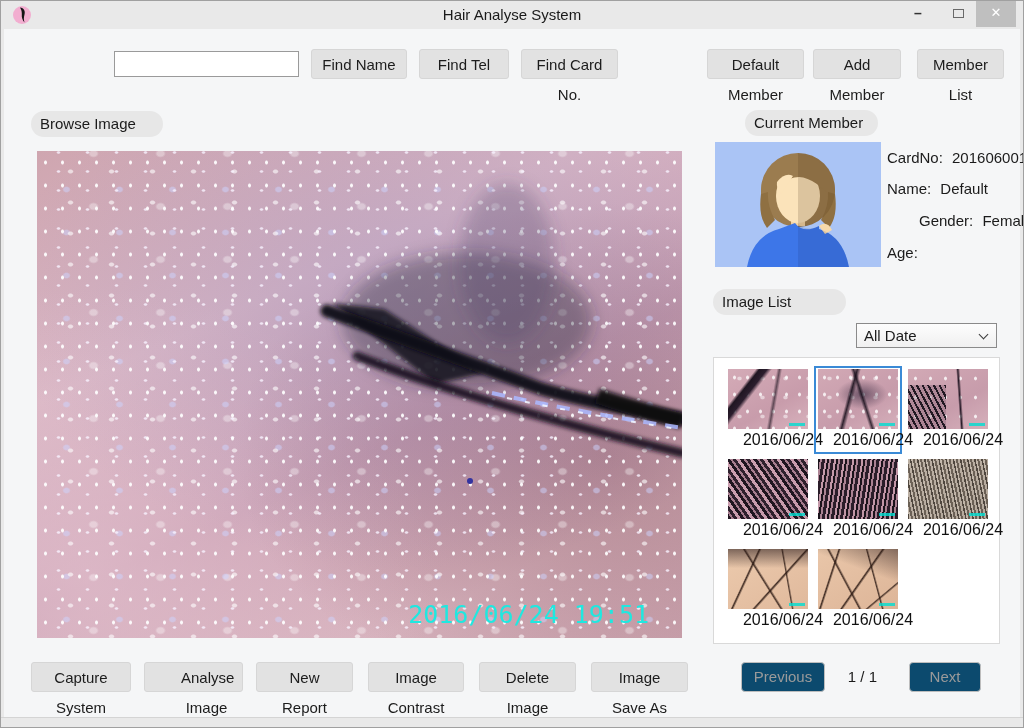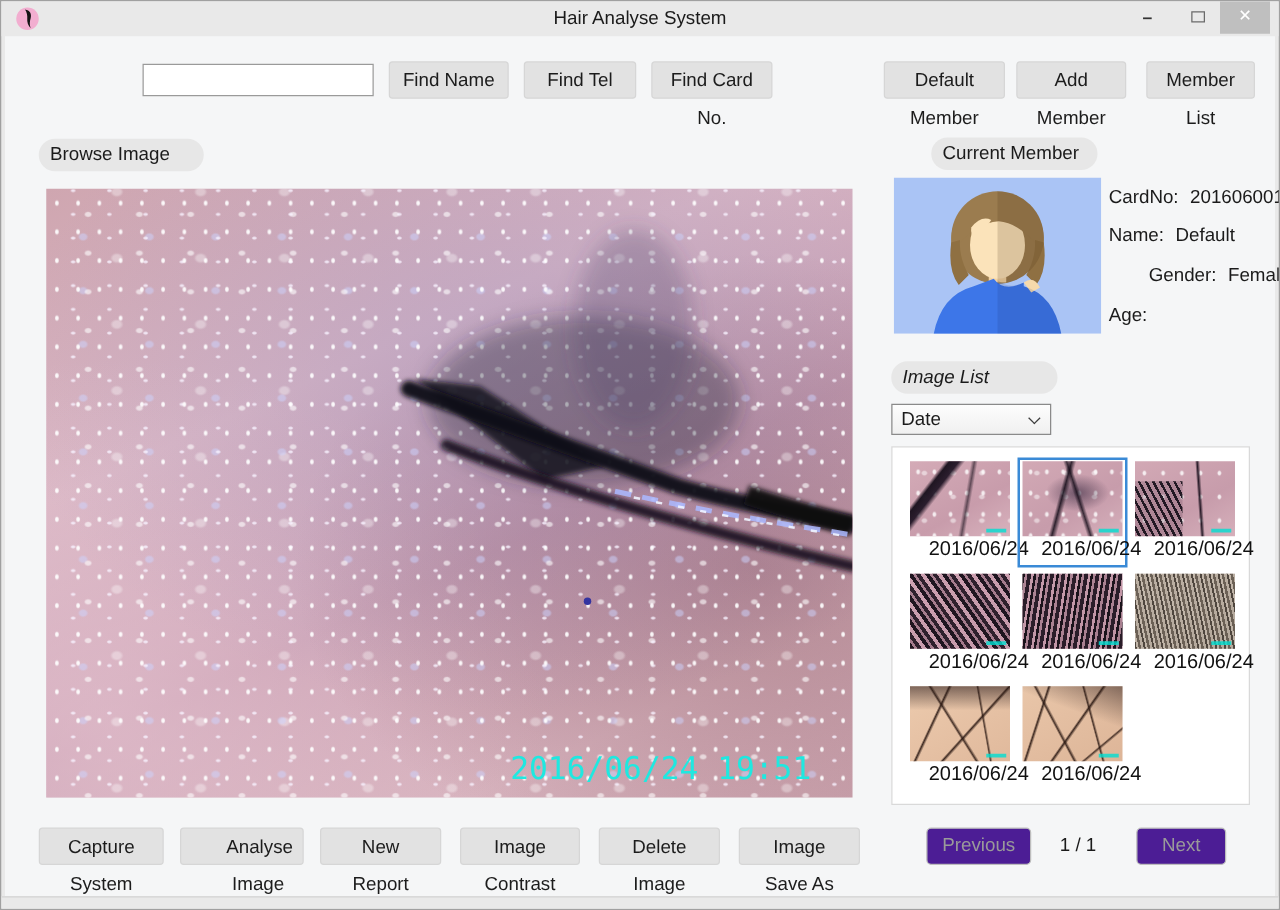--- a/index.html
+++ b/index.html
@@ -92,21 +92,21 @@
       linear-gradient(150deg,#eccaad,#e0b99c);}
   .t8{background:
       linear-gradient(108deg, transparent 20%, rgba(42,24,18,.9) 21.4%, transparent 23.4%),
       linear-gradient(62deg, transparent 36%, rgba(42,24,18,.85) 37.4%, transparent 39.4%),
       linear-gradient(125deg, transparent 52%, rgba(42,24,18,.9) 53.4%, transparent 55.4%),
       linear-gradient(75deg, transparent 66%, rgba(42,24,18,.85) 67.2%, transparent 69%),
       linear-gradient(140deg, transparent 78%, rgba(42,24,18,.8) 79.2%, transparent 81%),
       linear-gradient(200deg, rgba(34,20,22,.5), transparent 38%),
       linear-gradient(150deg,#e9c6a9,#ddb598);}
   .pgbtn{position:absolute;top:661px;height:30px;line-height:28px;text-align:center;font-size:15px;color:#9a9a9a;
-         background:#4c1d95;border:1px solid #bdbdbd;border-radius:4px;cursor:default;}
+         background:#0c4a6e;border:1px solid #bdbdbd;border-radius:4px;cursor:default;}
   .pageind{position:absolute;left:824px;top:661px;width:52px;height:30px;line-height:30px;text-align:right;font-size:15px;color:#1b1b1b;}
   .framebottom{position:absolute;left:0;right:0;bottom:0;height:10px;background:#e9e9e9;border-top:1px solid #d4d4d4;}
 </style>
 </head>
 <body>
 
 <div class="window">
 
   <div class="titlebar">
     <span class="appicon">
@@ -185,23 +185,23 @@
   </div>
   <div class="mline" style="top:211px;margin-left:32px;">
     <span class="mlabel">Gender:</span>
     <span class="mvalue">Female</span>
   </div>
   <div class="mline" style="top:243px;">
     <span class="mlabel">Age:</span>
     <span class="mvalue"></span>
   </div>
 
-  <div class="tab-label" style="left:712px;top:288px;width:133px;font-style:italic;">Image List</div>
-  <div class="combo" style="left:712px;width:128px;">
-    <span>Date</span>
+  <div class="tab-label" style="left:712px;top:288px;width:133px;">Image List</div>
+  <div class="combo" style="left:855px;width:141px;">
+    <span>All Date</span>
     <span class="chev"></span>
   </div>
 
   <div class="panel">
     <div class="cell" style="left:10px;top:8px;">
       <div class="thumb-img t1"></div>
       <div class="tdate">2016/06/24</div>
     </div>
     <div class="cell selected" style="left:100px;top:8px;">
       <div class="thumb-img t2"></div>

